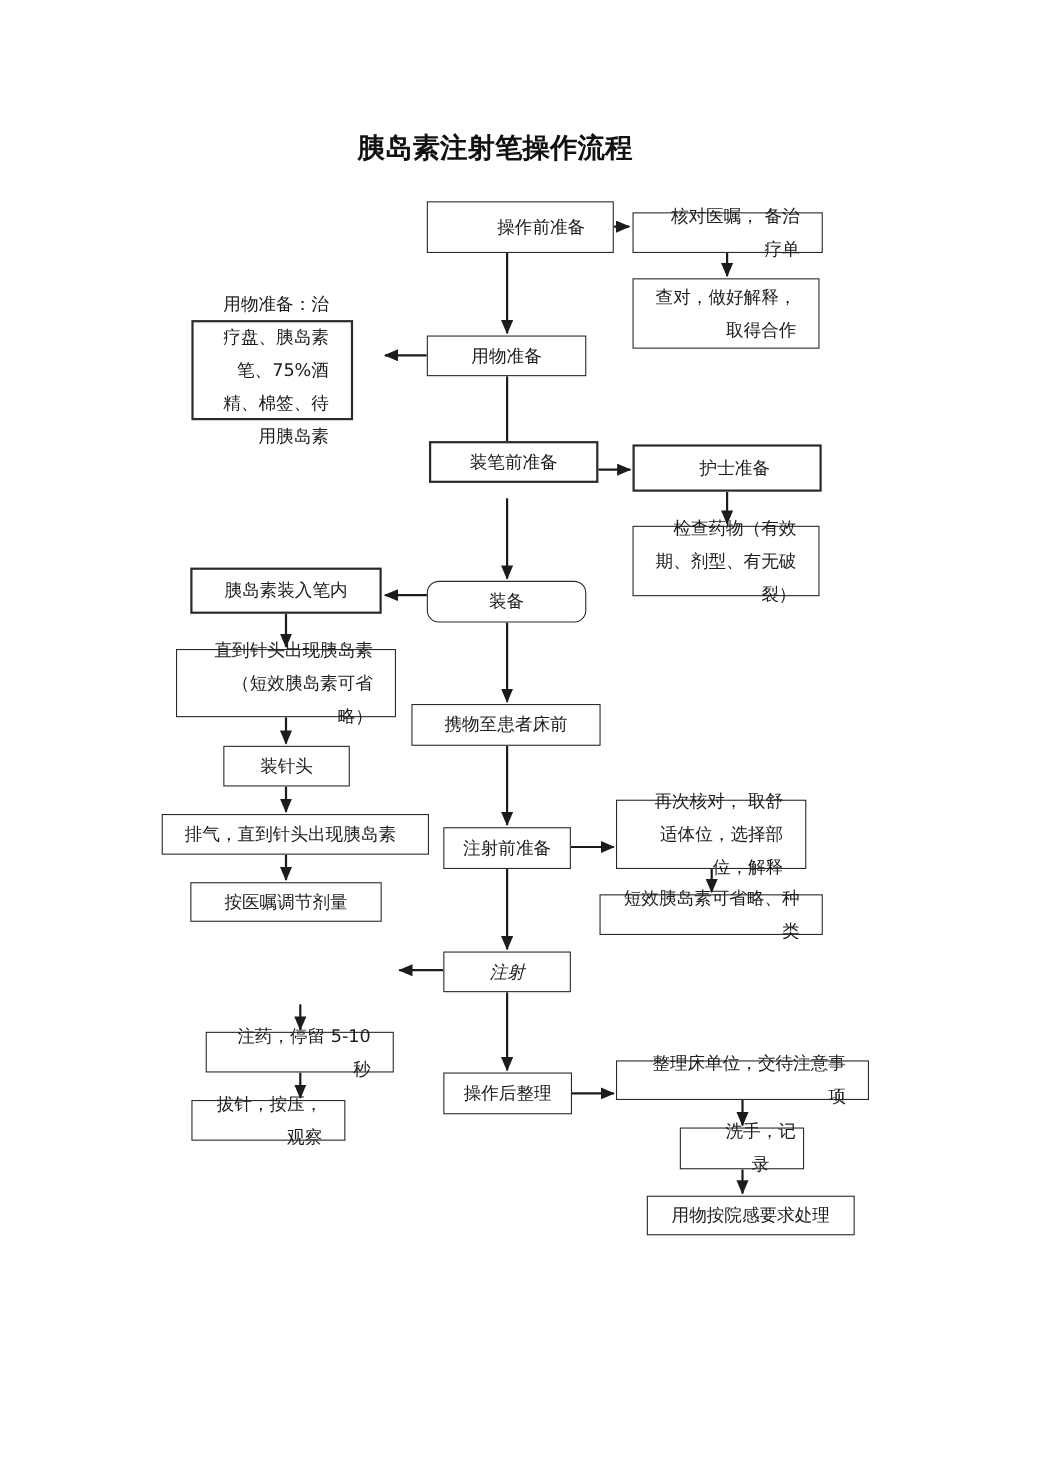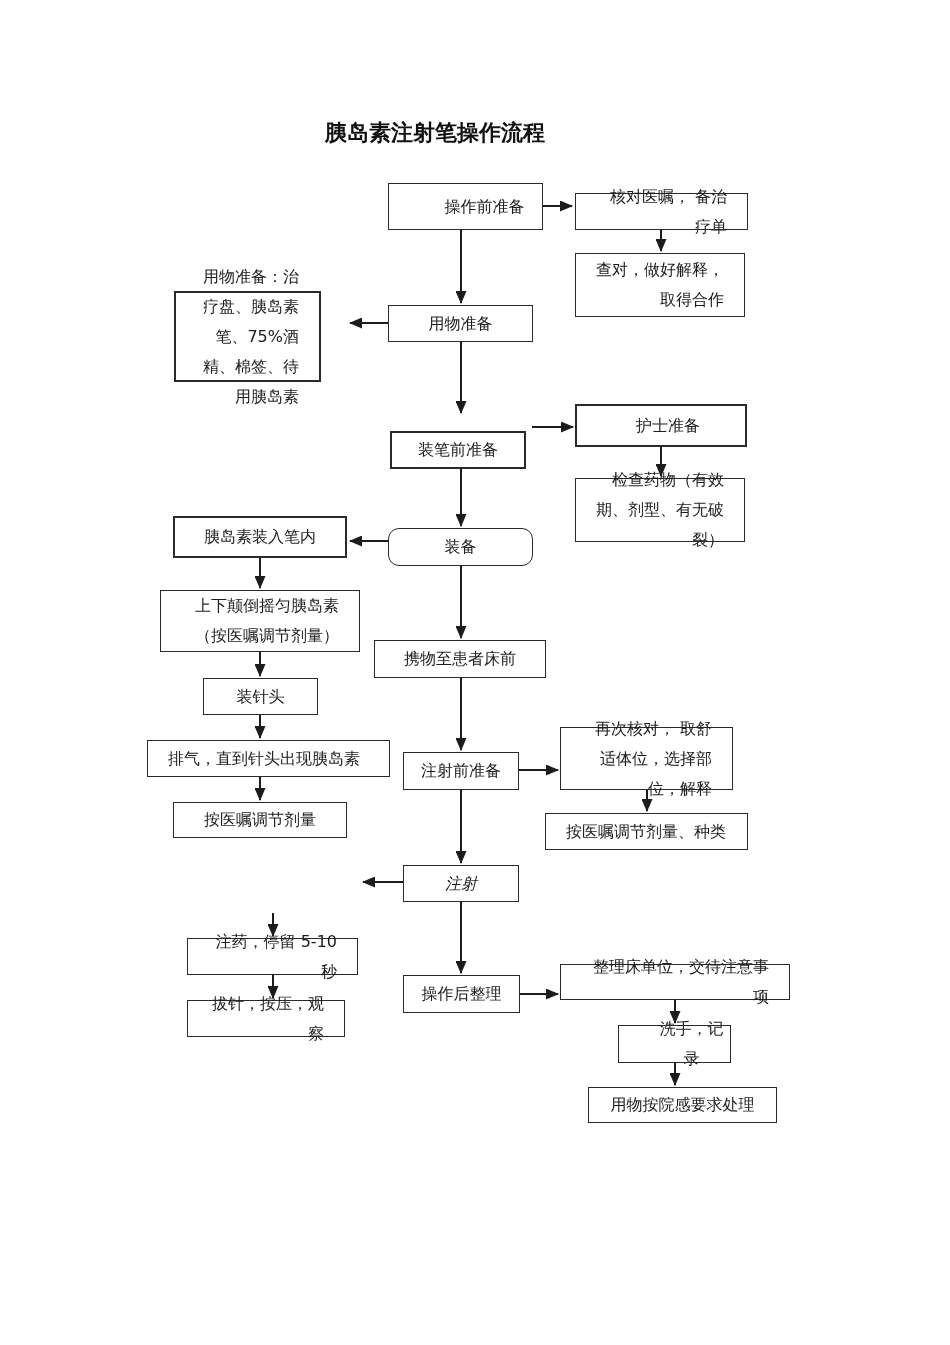--- a/index.html
+++ b/index.html
@@ -15,21 +15,21 @@
     font-family: "DejaVu Sans", sans-serif;
     color: #1c1c1c;
     overflow: hidden;
   }
   .page-title {
     position: absolute;
     left: 325px;
     top: 118px;
     width: 260px;
     font-family: "DejaVu Serif", "Liberation Serif", serif;
-    font-size: 22px;
+    font-size: 25px;
     font-weight: 600;
     letter-spacing: 0px;
     color: #111111;
     white-space: nowrap;
   }
   .node {
     position: absolute;
     box-sizing: border-box;
     border: 1px solid #2a2a2a;
     background: #ffffff;
@@ -96,62 +96,62 @@
     <line x1="461" y1="790" x2="461" y2="863" marker-end="url(#arrowhead)"></line>
     <line x1="403" y1="882" x2="363" y2="882" marker-end="url(#arrowhead)"></line>
     <line x1="273" y1="913" x2="273" y2="936" marker-end="url(#arrowhead)"></line>
     <line x1="273" y1="975" x2="273" y2="998" marker-end="url(#arrowhead)"></line>
     <line x1="461" y1="902" x2="461" y2="973" marker-end="url(#arrowhead)"></line>
     <line x1="520" y1="994" x2="558" y2="994" marker-end="url(#arrowhead)"></line>
     <line x1="675" y1="1000" x2="675" y2="1023" marker-end="url(#arrowhead)"></line>
     <line x1="675" y1="1063" x2="675" y2="1085" marker-end="url(#arrowhead)"></line>
   </svg>
 
-  <div class="node" style="left:388px; top:183px; width:155px; height:47px;padding-left:44px;">操作前准备</div>
+  <div class="node" style="left:388px; top:183px; width:170px; height:47px;padding-left:44px;">操作前准备</div>
 
   <div class="node left" style="left:575px; top:193px; width:173px; height:37px;">核对医嘱， 备治疗单</div>
 
   <div class="node left" style="left:575px; top:253px; width:170px; height:64px;">查对，做好解释，取得合作</div>
 
   <div class="node" style="left:388px; top:305px; width:145px; height:37px;">用物准备</div>
 
   <div class="node left thick" style="left:174px; top:291px; width:147px; height:91px;">用物准备：治疗盘、胰岛素笔、75%酒精、棉签、待用胰岛素</div>
 
-  <div class="node thick" style="left:390px; top:431px; width:136px; height:38px;">装笔前准备</div>
+  <div class="node thick" style="left:390px; top:401px; width:154px; height:38px;">装笔前准备</div>
 
   <div class="node thick" style="left:575px; top:404px; width:172px; height:43px;padding-left:20px;">护士准备</div>
 
   <div class="node left" style="left:575px; top:478px; width:170px; height:64px;">检查药物（有效期、剂型、有无破裂）</div>
 
   <div class="node" style="left:388px; top:528px; width:145px; height:38px;border-radius:11px;">装备</div>
 
   <div class="node thick" style="left:173px; top:516px; width:174px; height:42px;">胰岛素装入笔内</div>
 
-  <div class="node left" style="left:160px; top:590px; width:200px; height:62px;">上下颠倒摇匀胰岛素 （按医嘱调节剂量）</div>
+  <div class="node left" style="left:160px; top:590px; width:200px; height:62px;">直到针头出现胰岛素 （短效胰岛素可省略）</div>
 
   <div class="node" style="left:203px; top:678px; width:115px; height:37px;">装针头</div>
 
   <div class="node" style="left:374px; top:640px; width:172px; height:38px;">携物至患者床前</div>
 
   <div class="node left" style="left:147px; top:740px; width:243px; height:37px;">排气，直到针头出现胰岛素</div>
 
   <div class="node" style="left:403px; top:752px; width:116px; height:38px;">注射前准备</div>
 
   <div class="node left" style="left:560px; top:727px; width:173px; height:63px;">再次核对， 取舒适体位，选择部位，解释</div>
 
   <div class="node" style="left:173px; top:802px; width:174px; height:36px;">按医嘱调节剂量</div>
 
-  <div class="node left" style="left:545px; top:813px; width:203px; height:37px;">按医嘱调节剂量、种类</div>
+  <div class="node left" style="left:545px; top:813px; width:203px; height:37px;">短效胰岛素可省略、种类</div>
 
   <div class="node" style="left:403px; top:865px; width:116px; height:37px;font-style:italic;">注射</div>
 
 
   <div class="node left" style="left:187px; top:938px; width:171px; height:37px;">注药，停留 5-10 秒</div>
 
-  <div class="node left" style="left:187px; top:1000px; width:158px; height:37px;">拔针，按压，观察</div>
+  <div class="node left" style="left:174px; top:1000px; width:140px; height:37px;">拔针，按压，观察</div>
 
   <div class="node" style="left:403px; top:975px; width:117px; height:38px;">操作后整理</div>
 
   <div class="node left" style="left:560px; top:964px; width:230px; height:36px;">整理床单位，交待注意事项</div>
 
   <div class="node" style="left:618px; top:1025px; width:113px; height:38px;padding-left:40px;">洗手，记录</div>
 
   <div class="node" style="left:588px; top:1087px; width:189px; height:36px;">用物按院感要求处理</div>
 
 </div>

